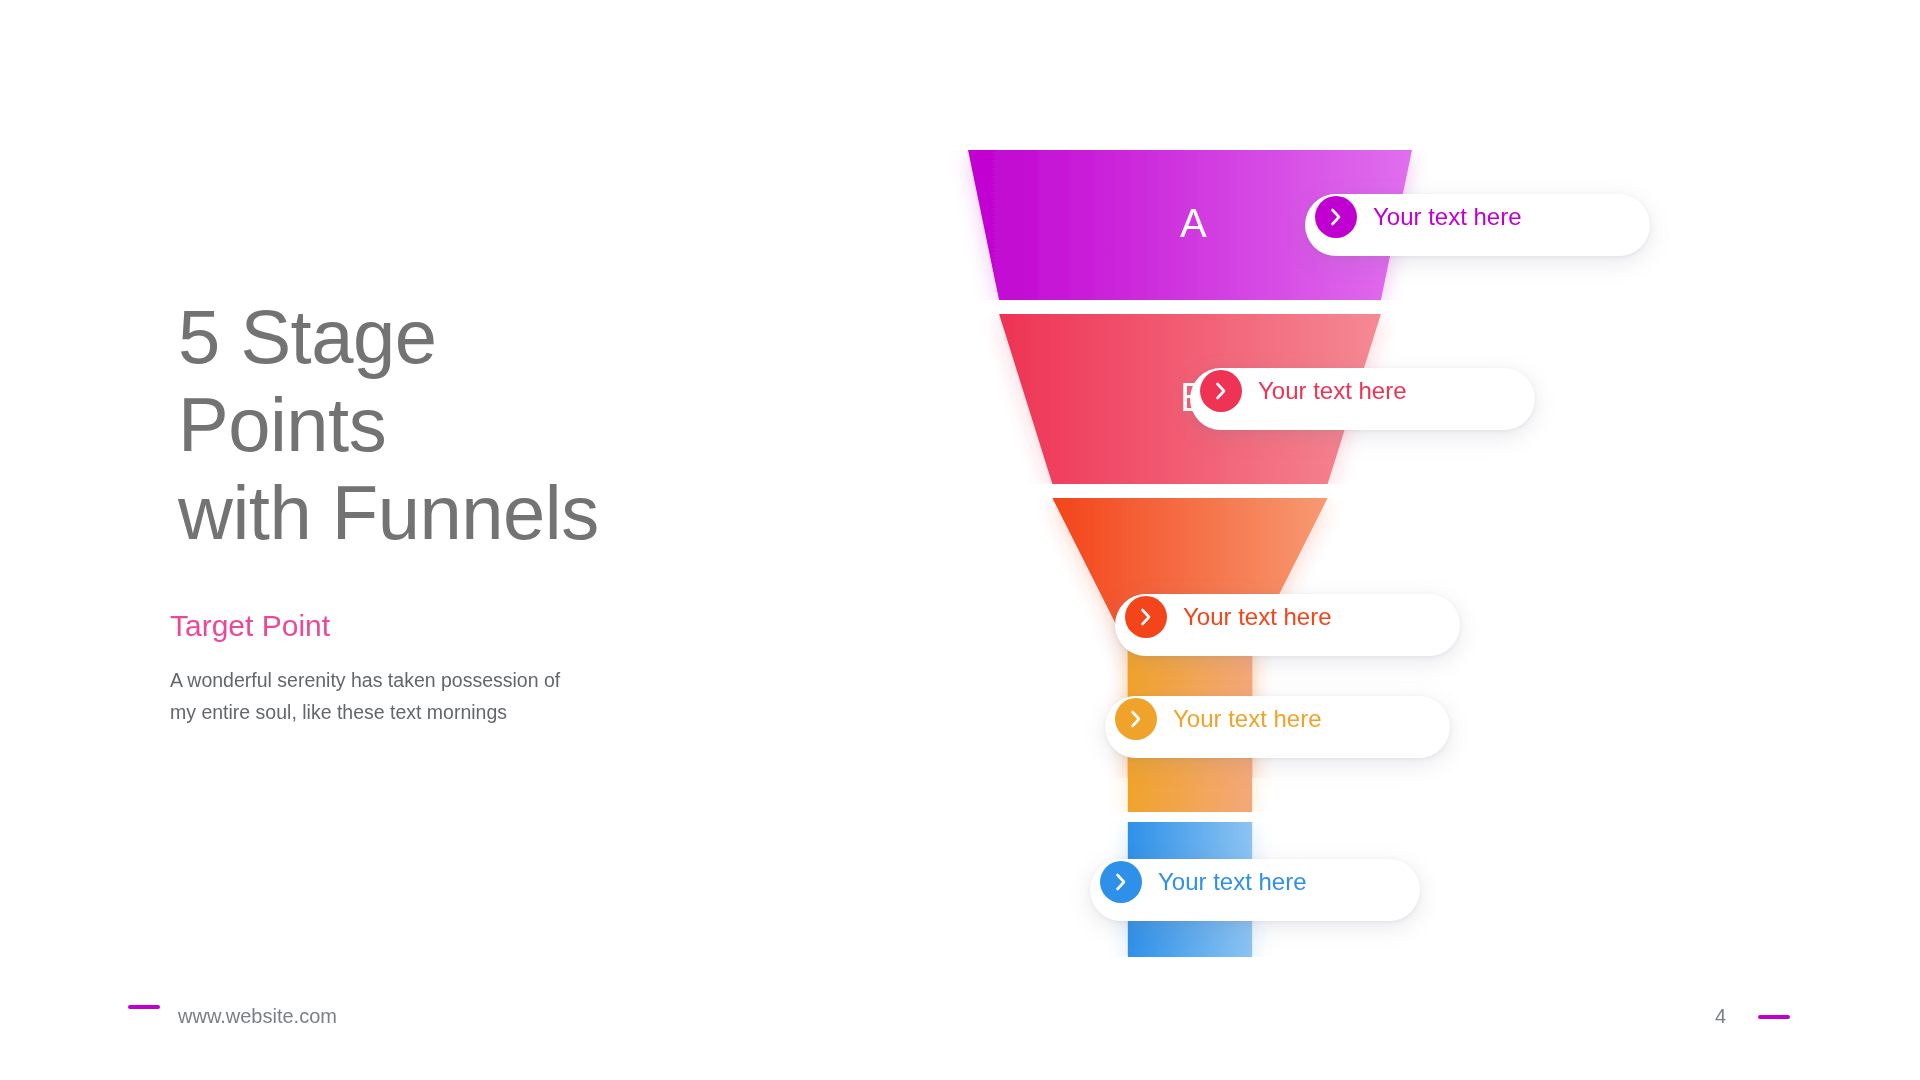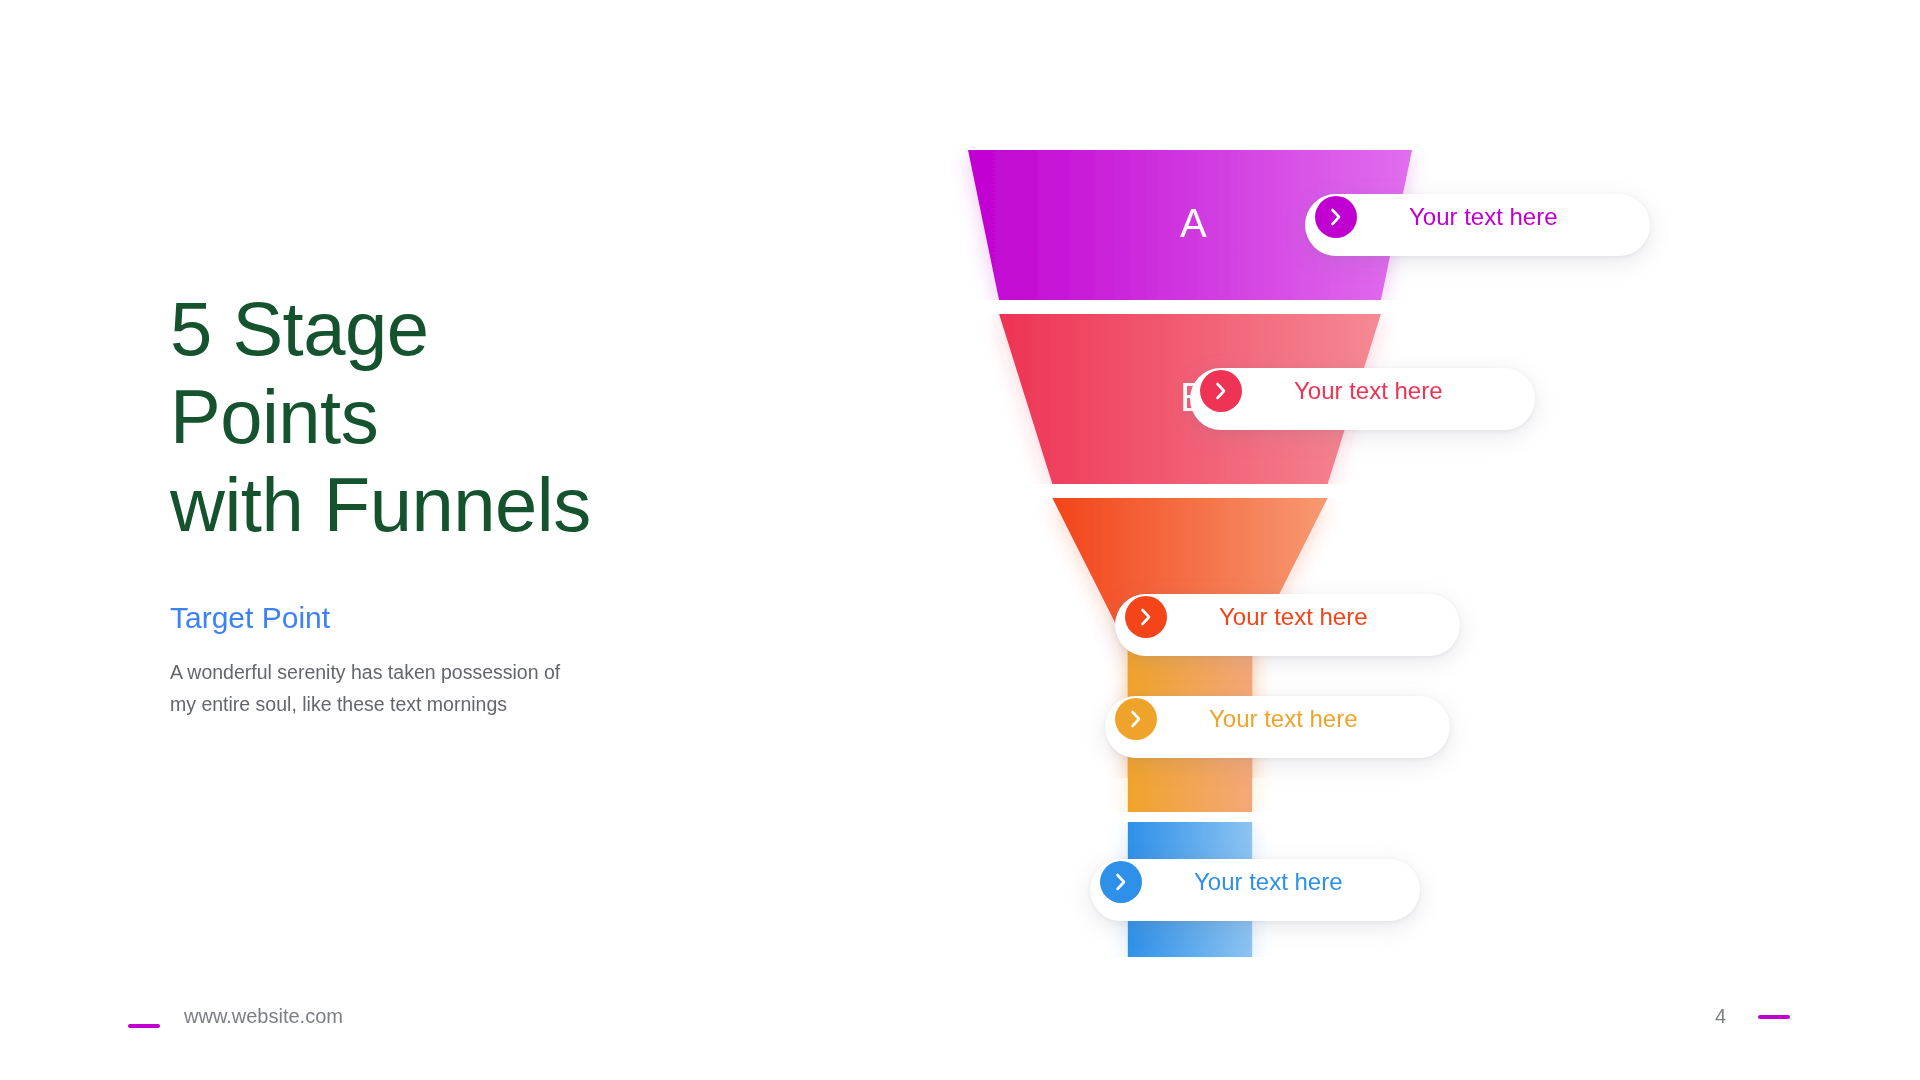--- a/index.html
+++ b/index.html
@@ -14,30 +14,30 @@
 
   
   .left-col{
     position:absolute;
     left:170px; top:285px;
     width:620px;
   }
   .title{
     font-size:76px;
     line-height:1.16;
-    color:#14532d;
+    color:#737373;
     font-weight:400;
     letter-spacing:-0.5px;
     white-space:pre-line;
-    margin:0;
+    margin:8px;
   }
   .subtitle{
     margin:52px 0 0 0;
     font-size:30px;
-    color:#3b82f6;
+    color:#ec4899;
     font-weight:400;
   }
   .body-text{
     margin:22px 0 0 0;
     font-size:19.5px;
     line-height:1.62;
     color:#63666b;
     font-weight:400;
     white-space:pre-line;
     max-width:470px;
@@ -73,41 +73,40 @@
     position:absolute;
     display:flex;
     align-items:center;
     height:62px;
     background:#ffffff;
     border-radius:40px;
     box-shadow:0 6px 22px rgba(120,120,140,0.17), 0 1px 4px rgba(120,120,140,0.10);
     z-index:6;
     padding:0 0 16px 10px;
     box-sizing:border-box;
-    gap:36px;
   }
   .pill-icon{
     width:42px;height:42px;
     border-radius:50%;
     flex:0 0 auto;
     display:flex;align-items:center;justify-content:center;
   }
   .pill-icon svg{display:block;}
   .pill-text{
     margin-left:16px;
     font-size:24px;
     font-weight:400;
     white-space:nowrap;
   }
 
   
   .footer-left{
     position:absolute;
     left:128px; bottom:52px;
-    display:flex;align-items:flex-end;gap:24px;
+    display:flex;align-items:flex-start;gap:18px;
   }
   .dash{
     width:32px;height:4px;border-radius:2px;
     display:block;
   }
   .footer-url{
     font-size:20px;color:#7b7f85;
   }
   .footer-right{
     position:absolute;

